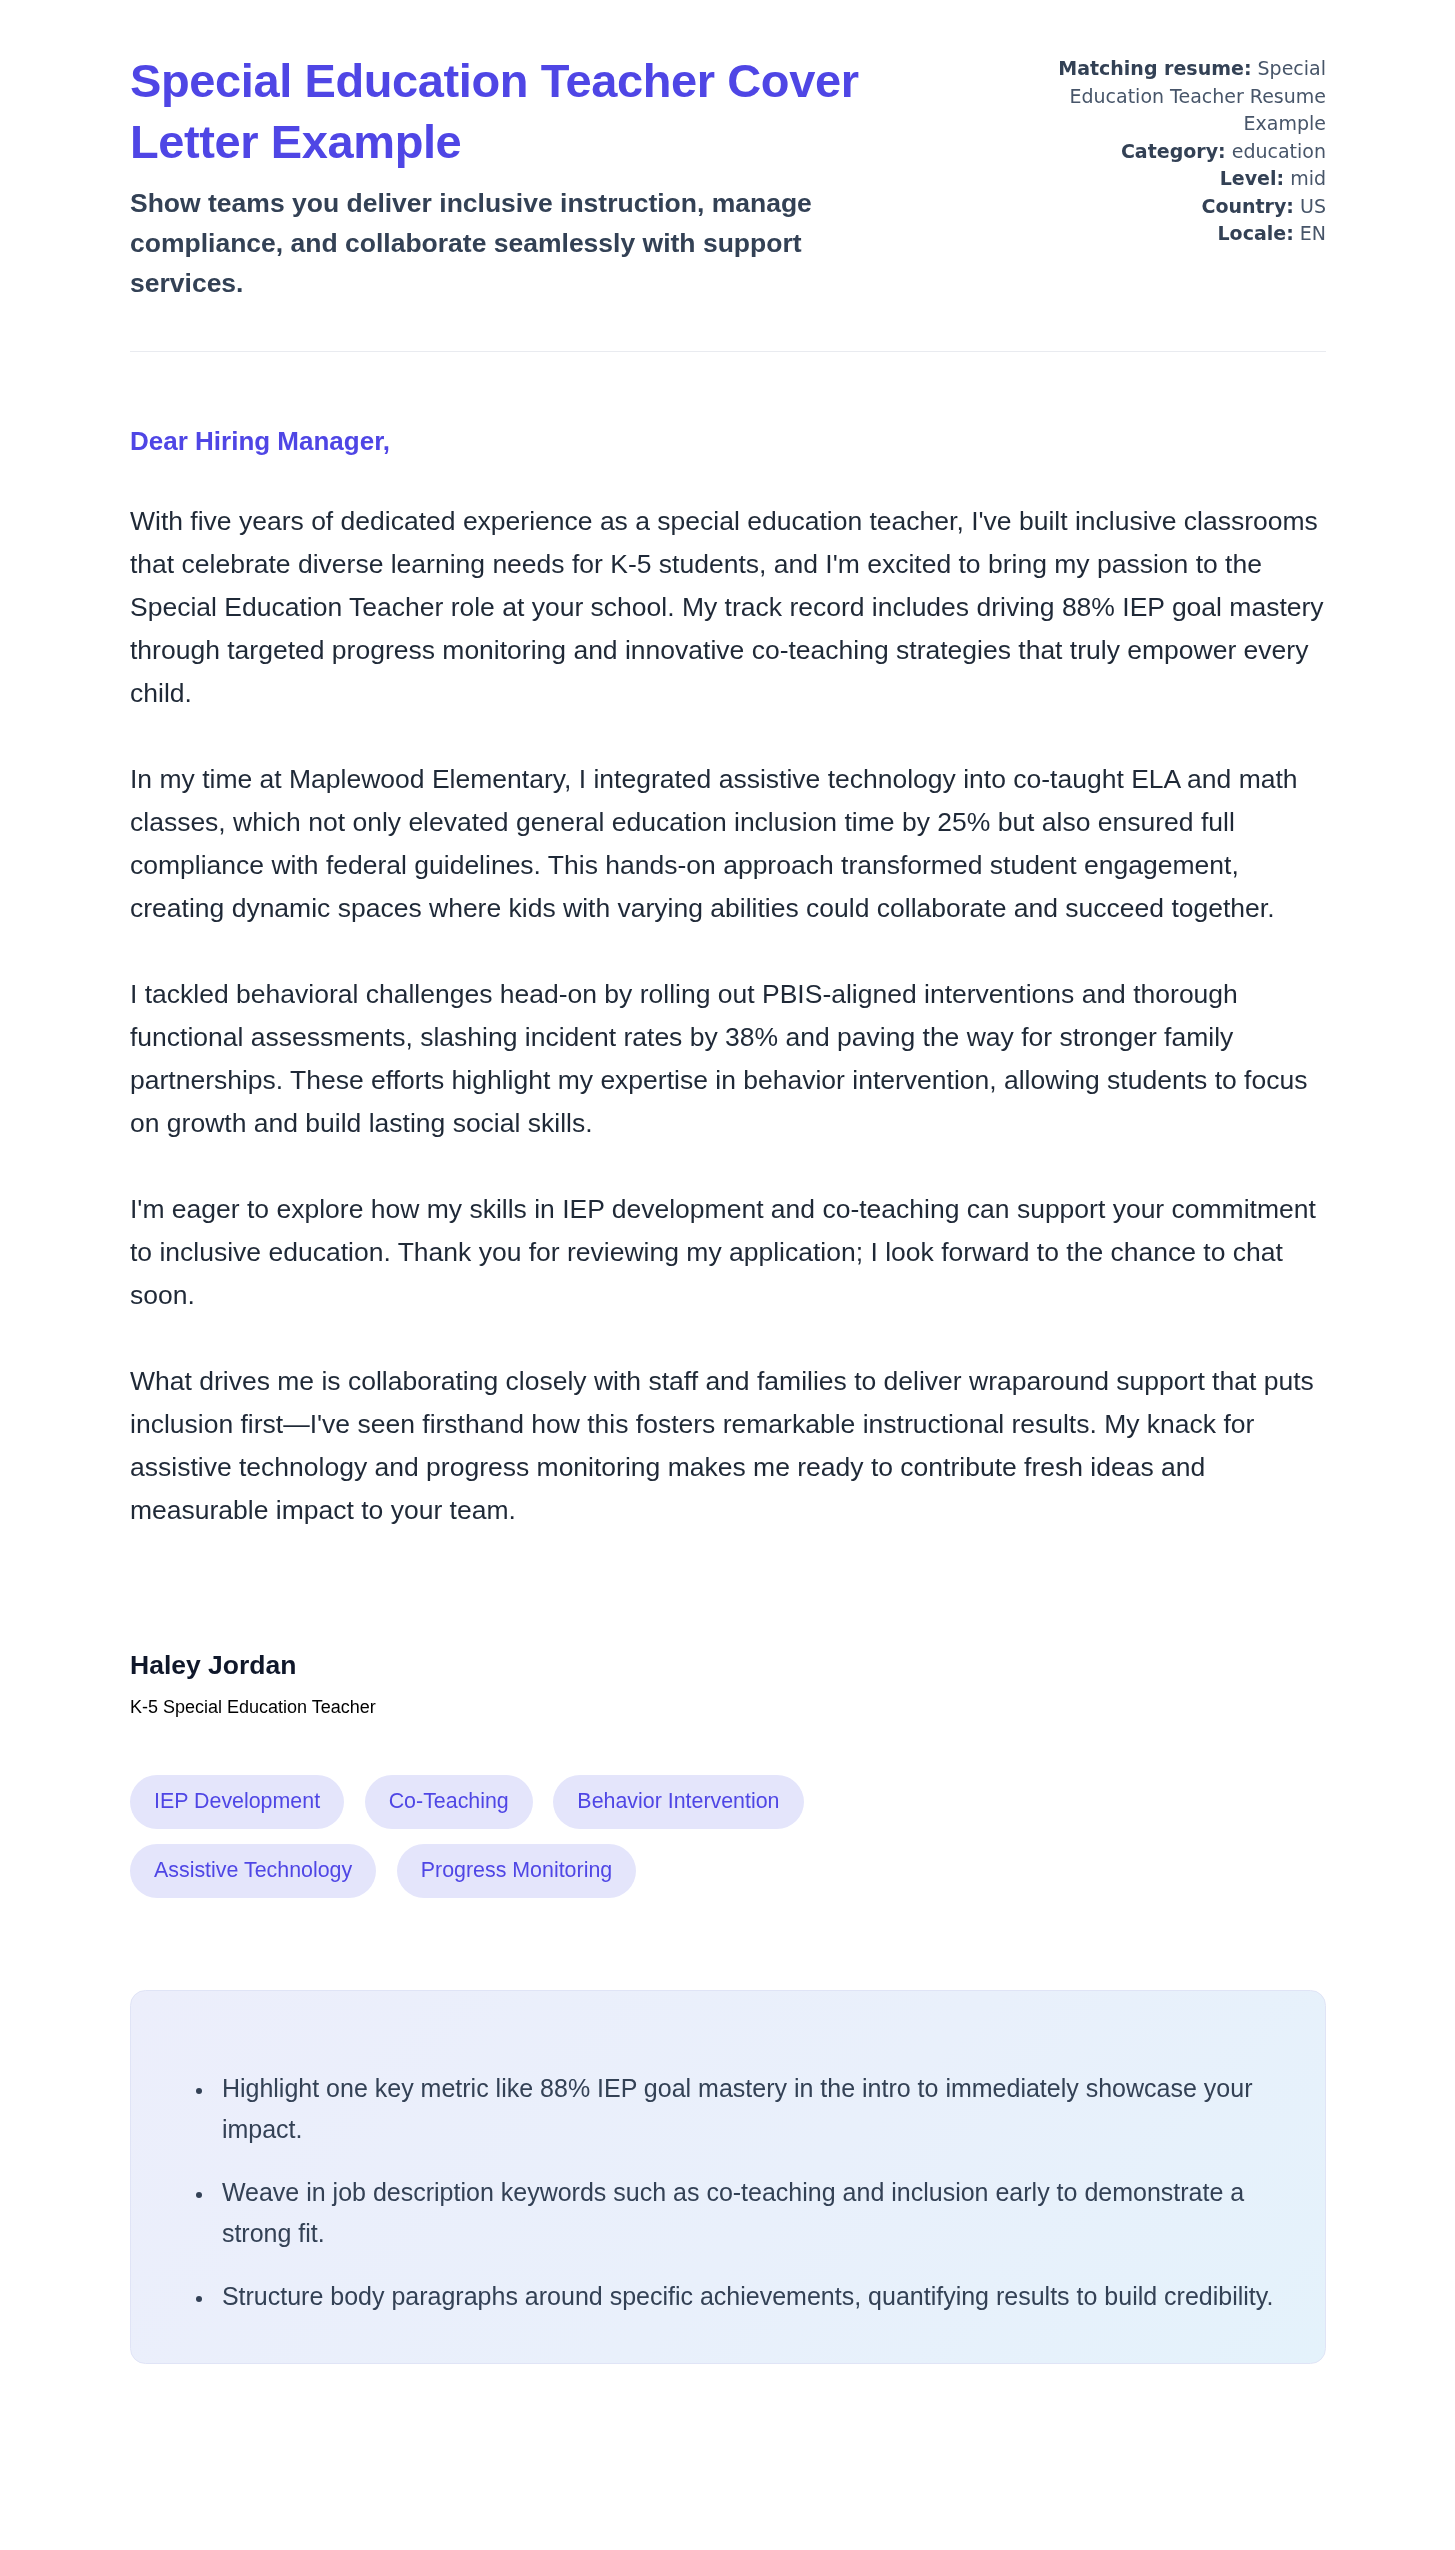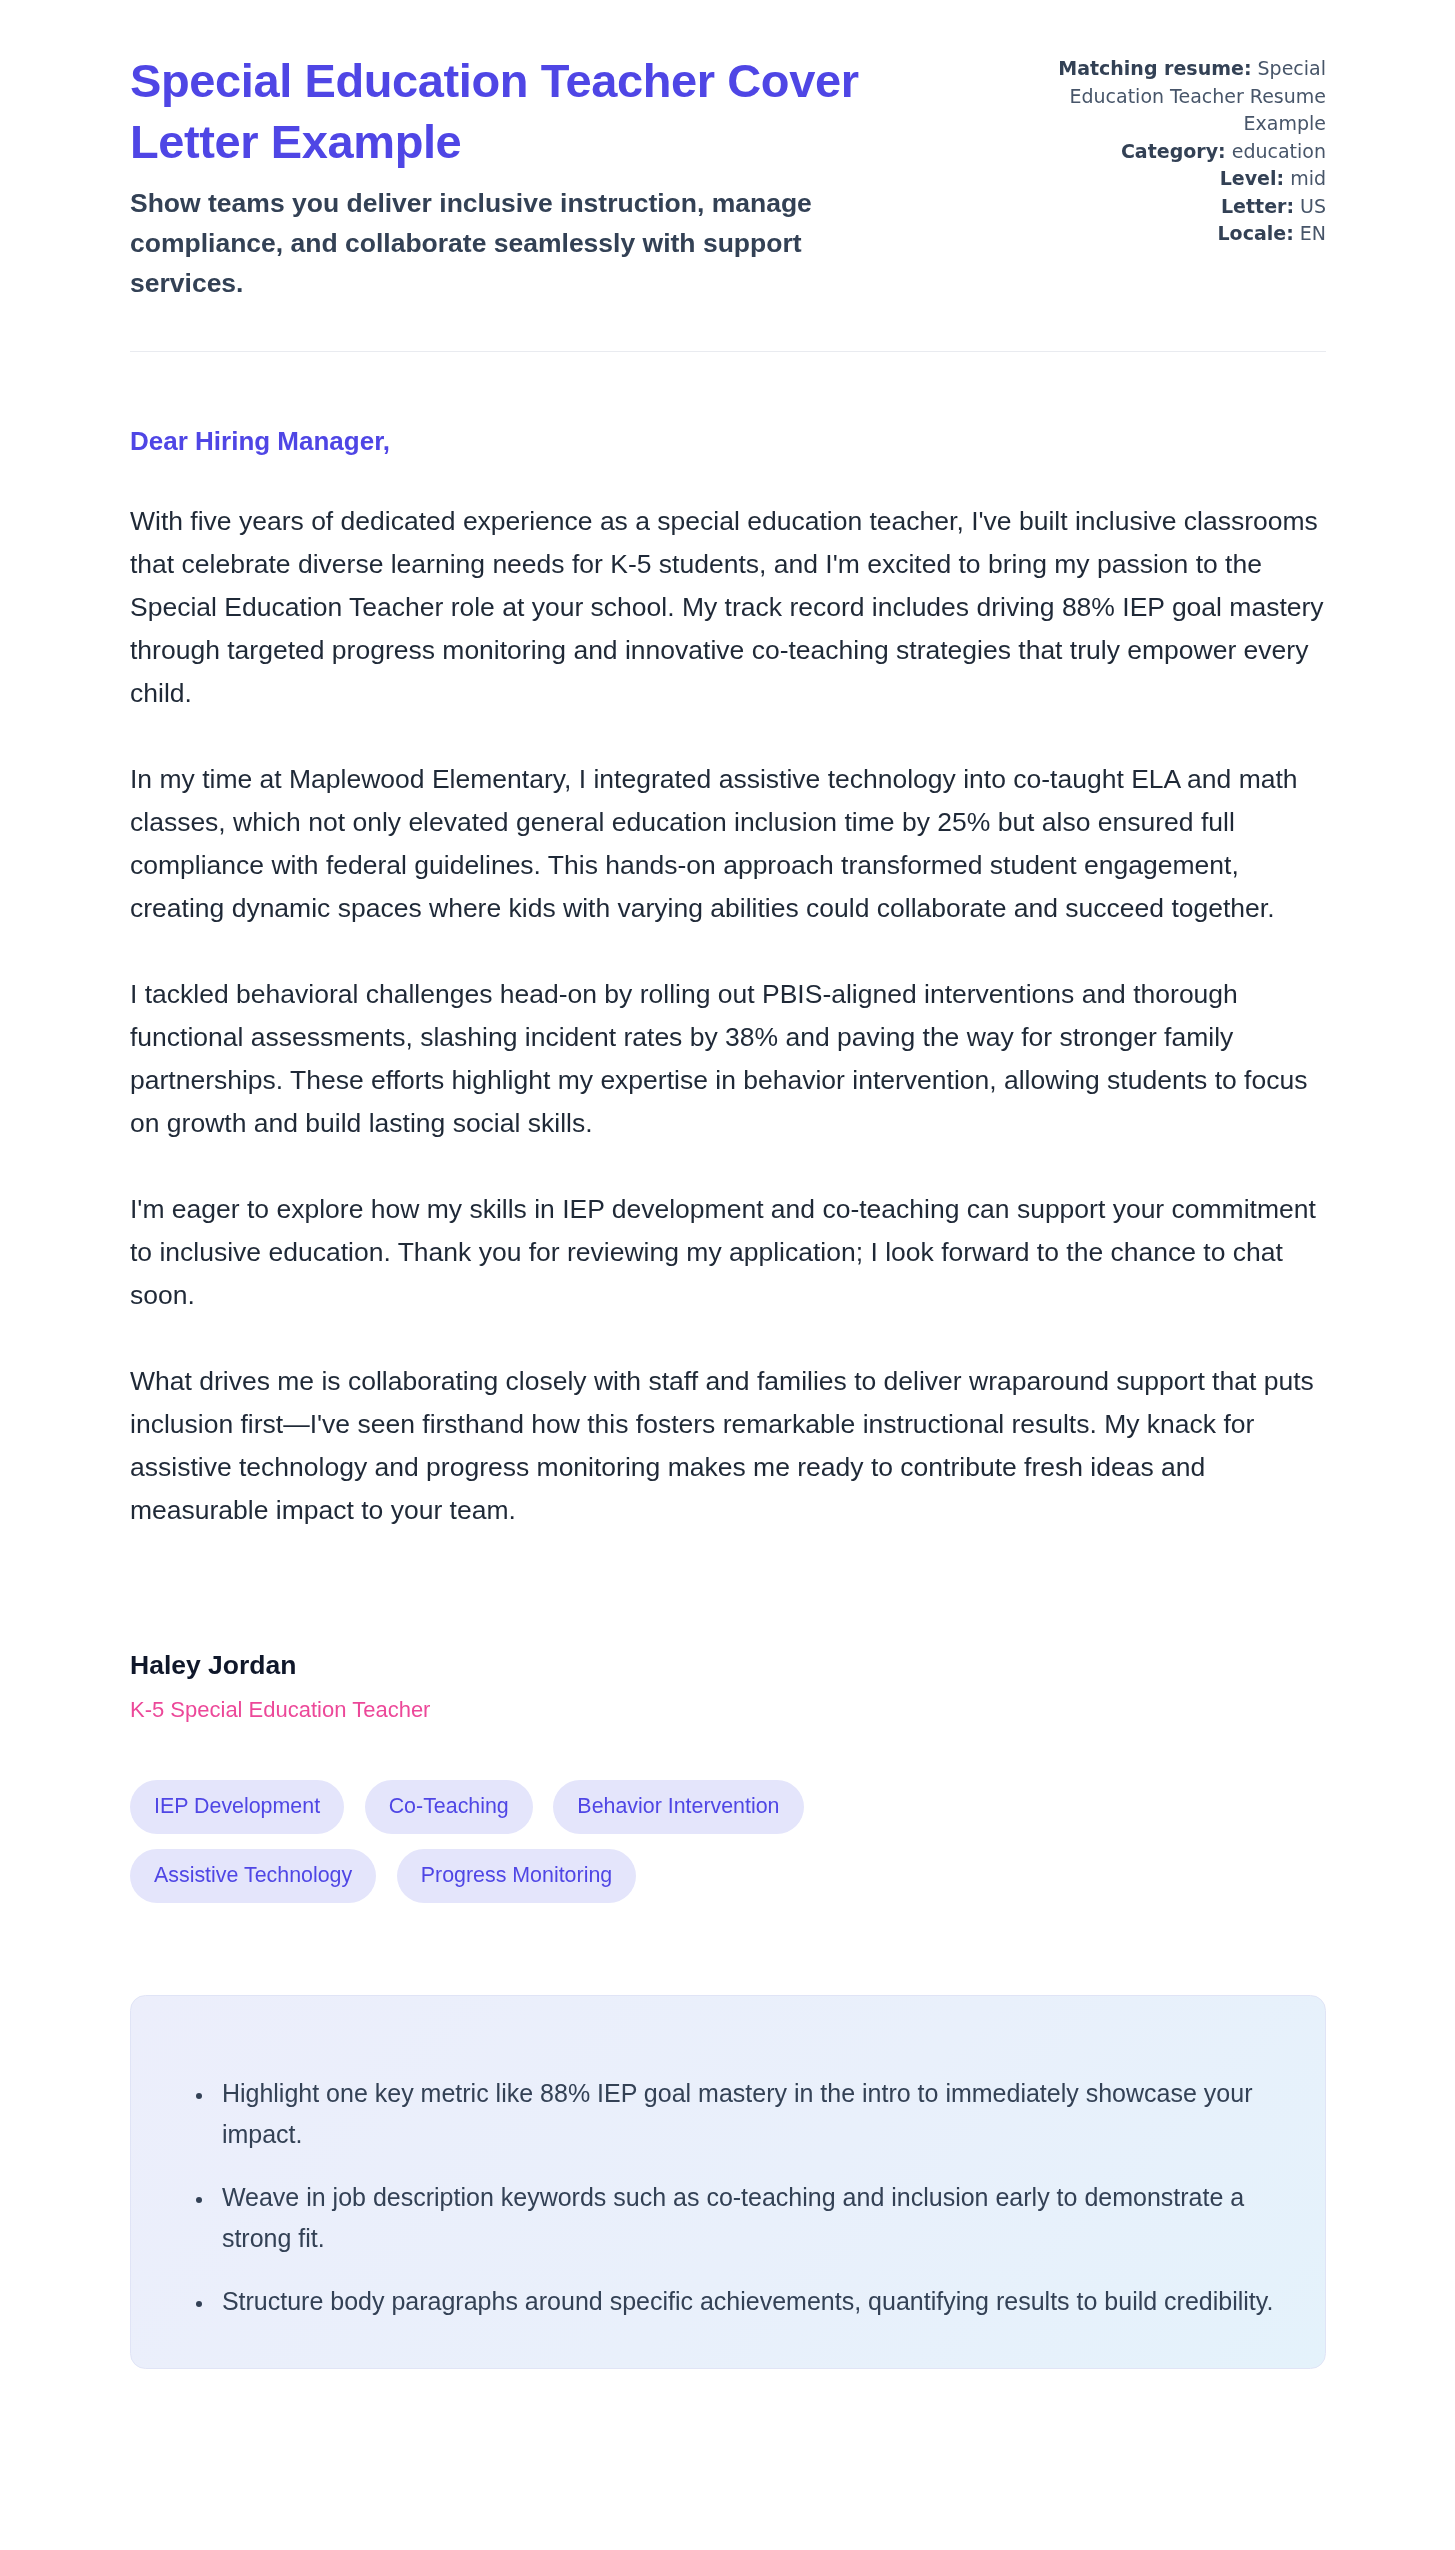--- a/index.html
+++ b/index.html
@@ -78,22 +78,22 @@
     color: #1F2937;
   }
   .sig-name {
     margin: 118px 0 0;
     font-size: 26.5px;
     font-weight: 700;
     color: #0F172A;
   }
   .sig-title {
     margin: 15.4px 0 0;
-    font-size: 22px;
-    color: #ec4899;
+    font-size: 18px;
+    color: #000000;
   }
 
   
   .tags {
     margin-top: 57px;
     display: flex;
     flex-wrap: wrap;
     gap: 15.4px 20.6px;
     max-width: 856px;
   }
@@ -154,21 +154,21 @@
       </div>
       <div class="meta-line">
         <span class="meta-label">Category:</span>
         <span class="meta-value">education</span>
       </div>
       <div class="meta-line">
         <span class="meta-label">Level:</span>
         <span class="meta-value">mid</span>
       </div>
       <div class="meta-line">
-        <span class="meta-label">Letter:</span>
+        <span class="meta-label">Country:</span>
         <span class="meta-value">US</span>
       </div>
       <div class="meta-line">
         <span class="meta-label">Locale:</span>
         <span class="meta-value">EN</span>
       </div>
     </aside>
   </header>
 
   <hr class="divider">

